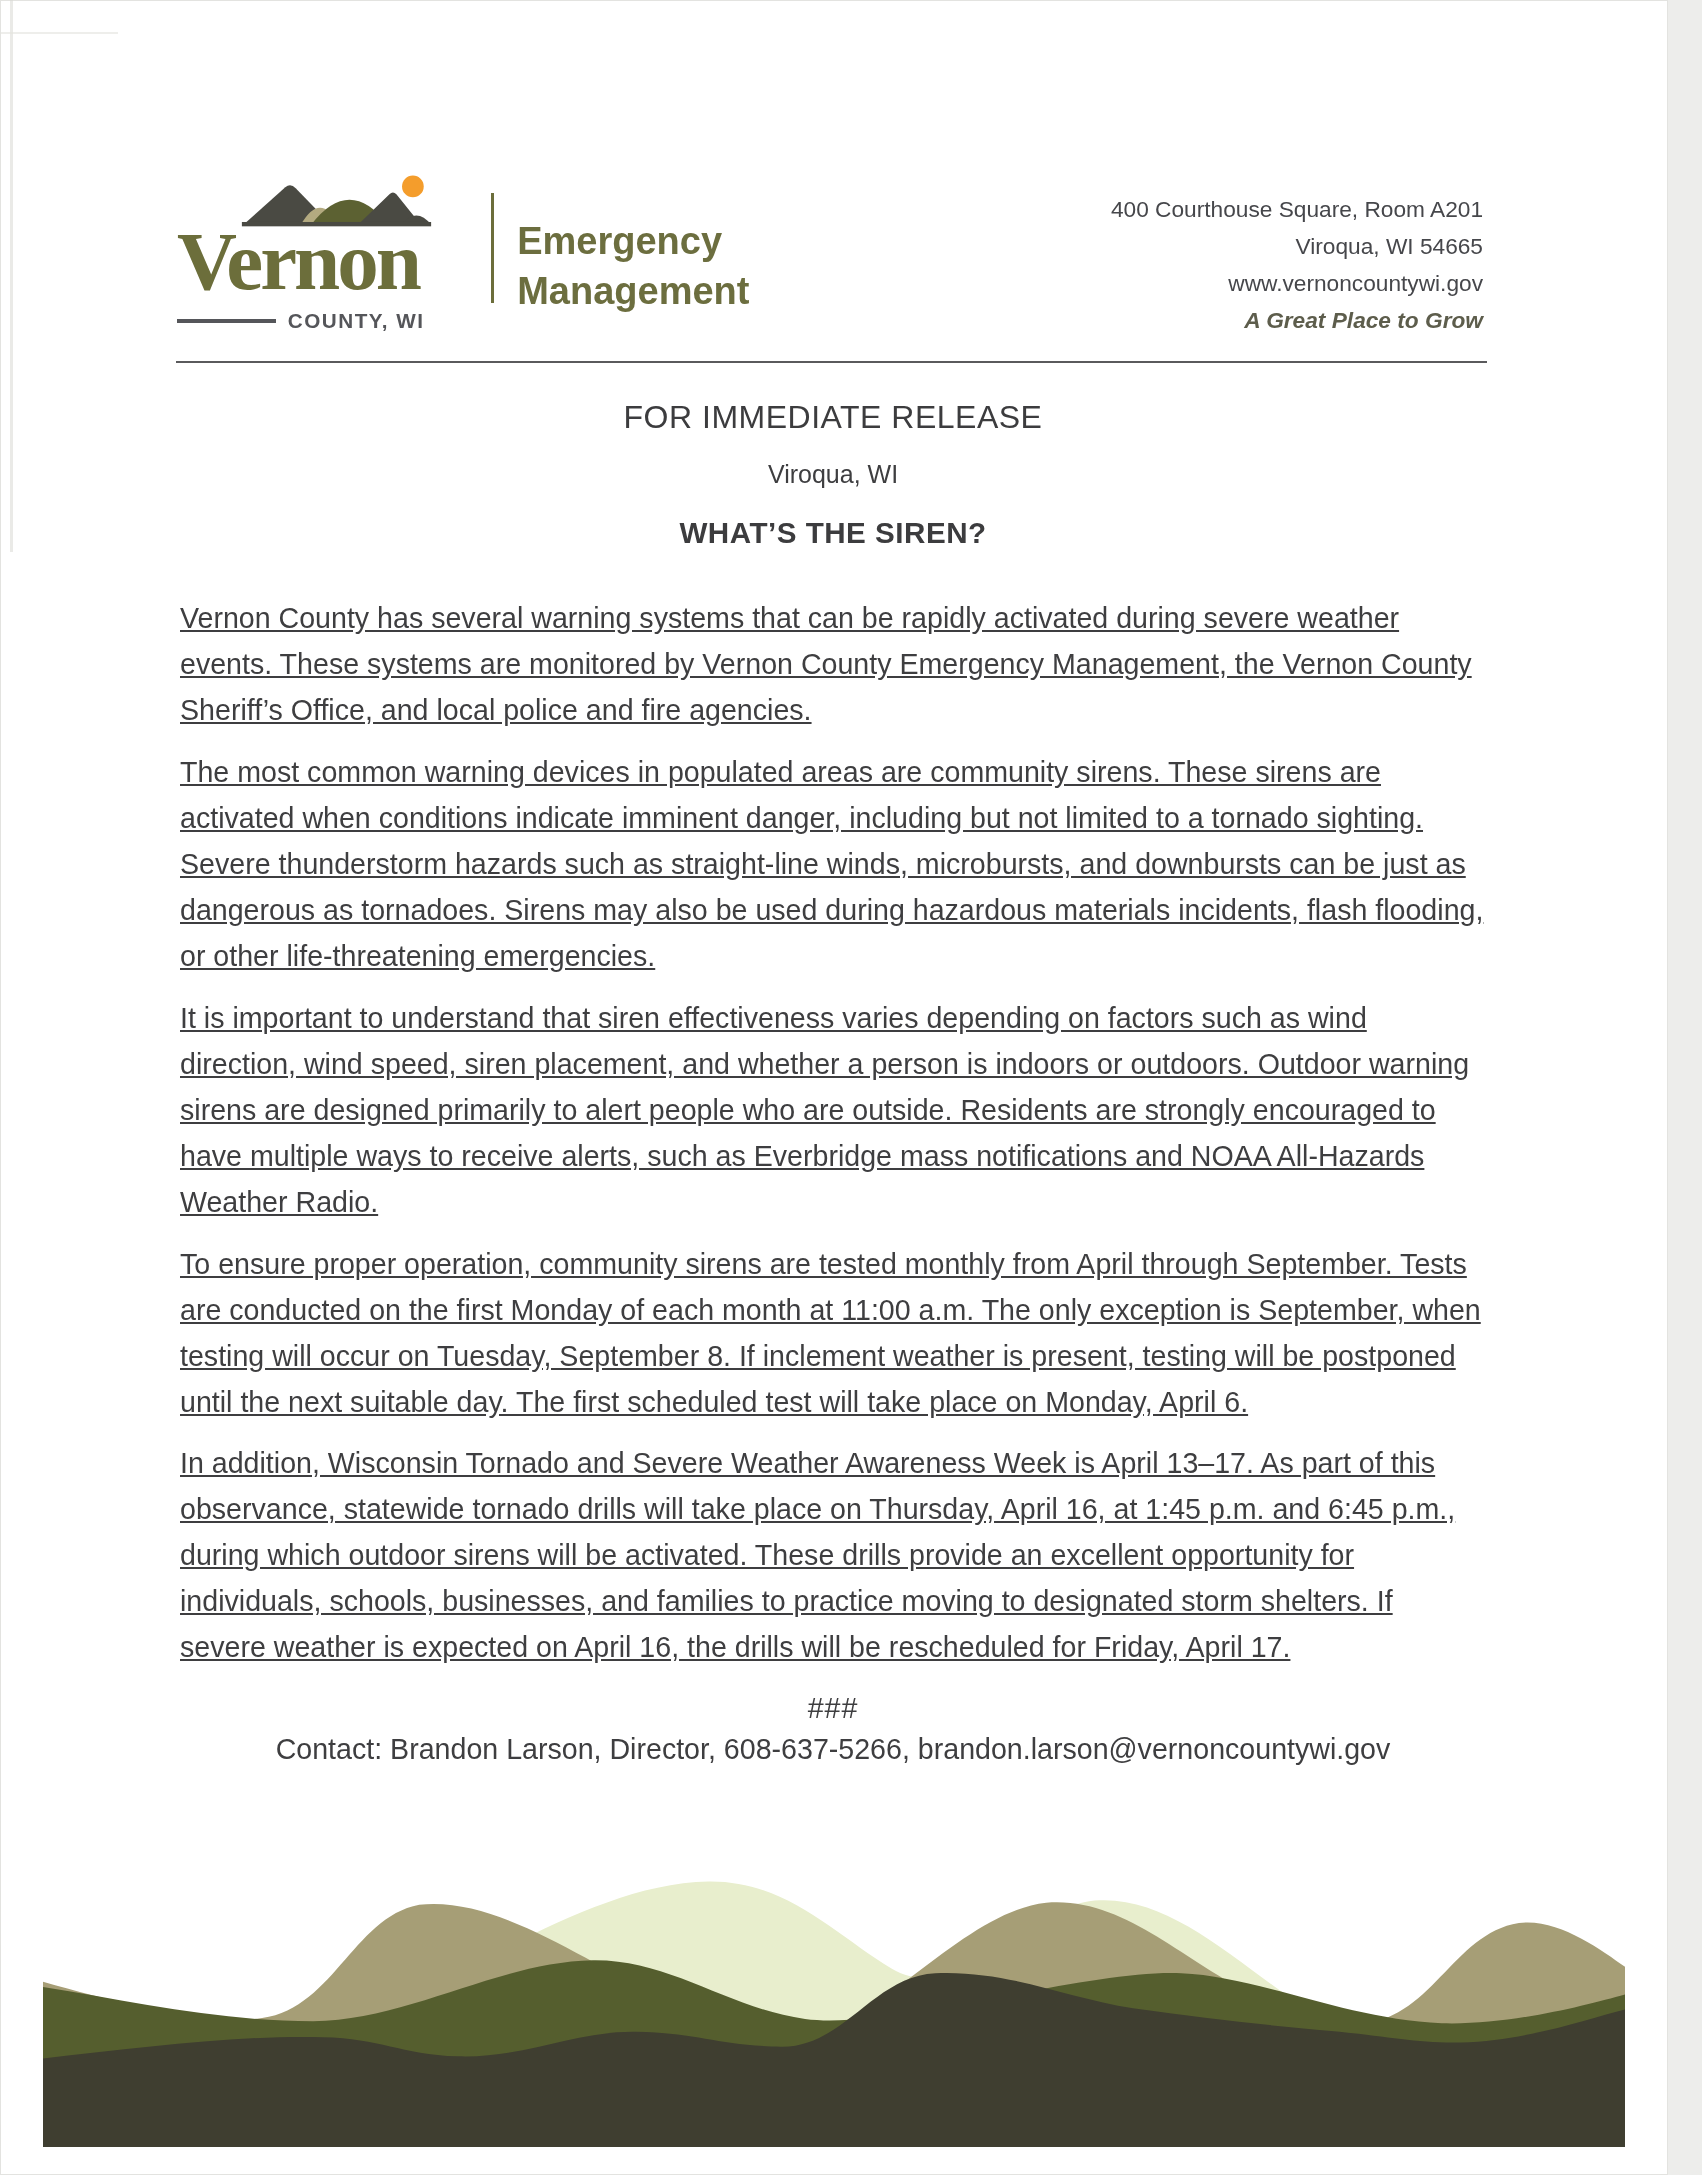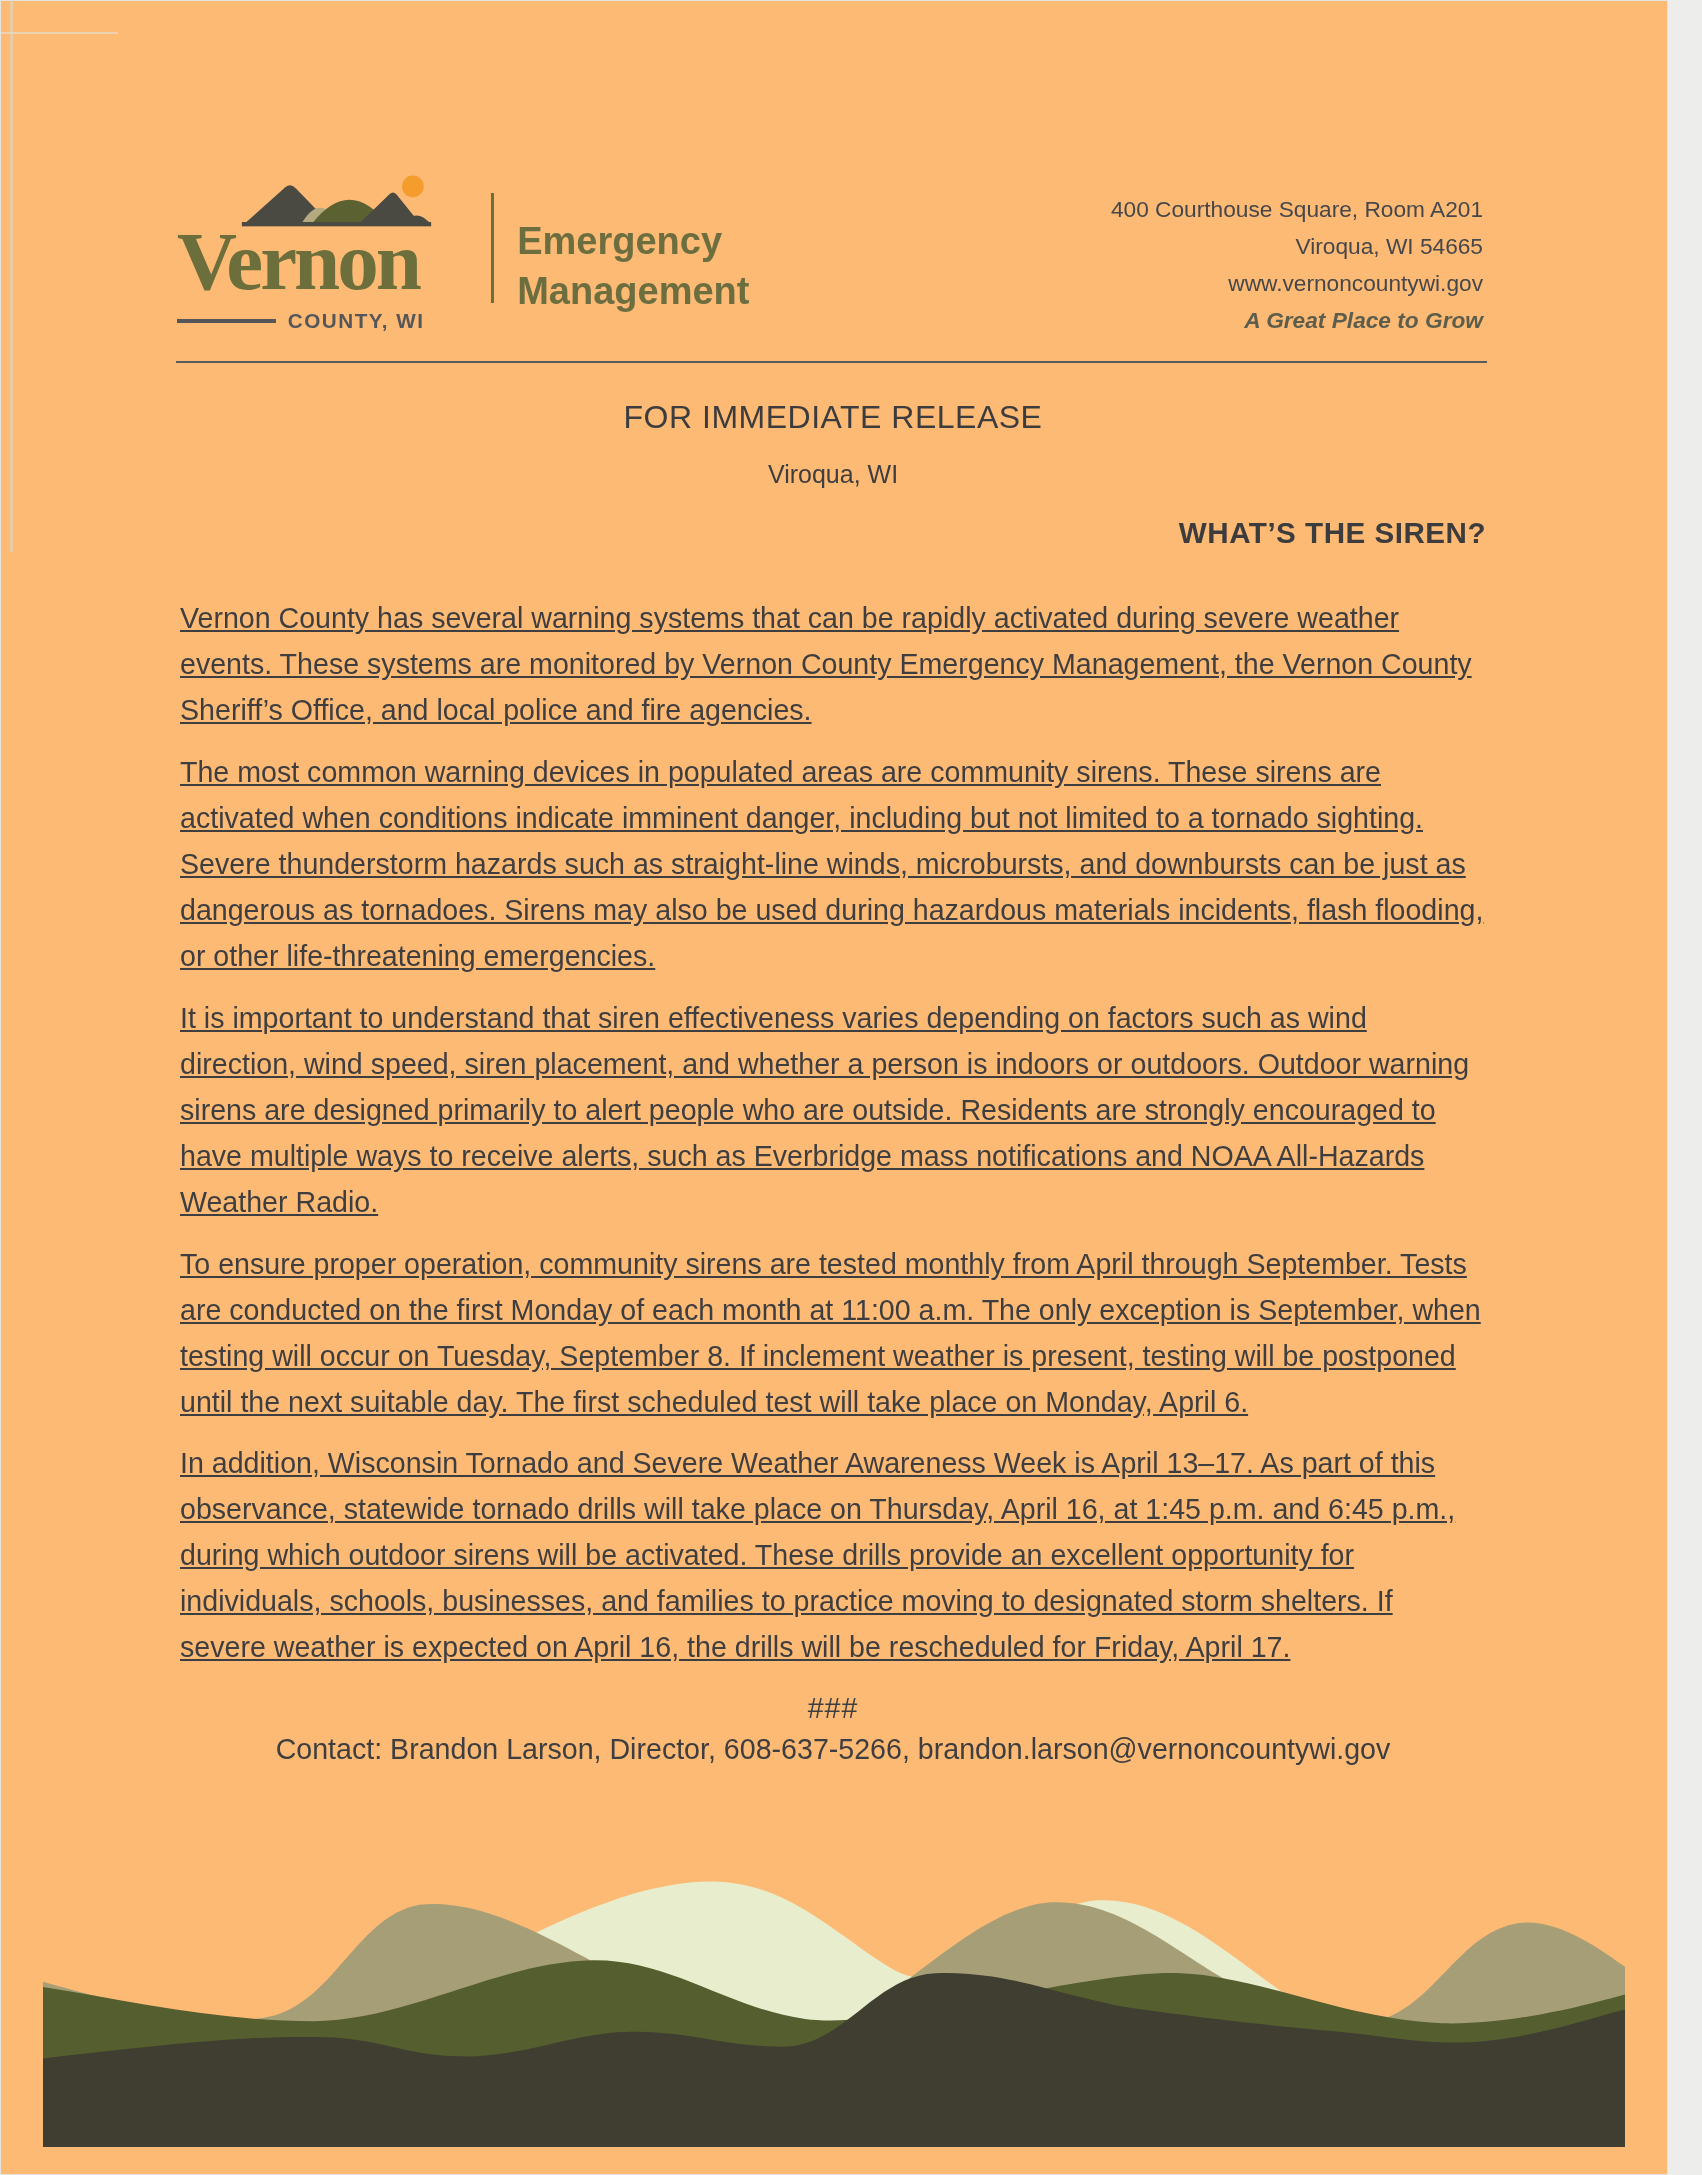--- a/index.html
+++ b/index.html
@@ -3,21 +3,21 @@
 <meta charset="utf-8">
 <style>
   * { margin: 0; padding: 0; box-sizing: border-box; }
   html, body { background: #ededeb; }
   body { font-family: "Liberation Sans", sans-serif; }
 
   .page {
     position: relative;
     width: 1668px;
     height: 2175px;
-    background: #fdba74;
+    background: #ffffff;
     overflow: hidden;
     box-shadow: inset 0 0 0 1px #e3e3e0;
   }
   
   .scan-edge-left {
     position: absolute; left: 9.9px; top: 0; width: 3px; height: 552px;
     background: #d8d8d4; opacity: .55;
   }
   .scan-edge-top {
     position: absolute; left: 0; top: 31.5px; width: 118px; height: 2px;
@@ -74,21 +74,21 @@
     position: absolute; top: 399px; left: 180px; right: 182px;
     color: #3e3e40;
   }
   .banner {
     text-align: center; font-weight: normal; font-size: 32px;
     letter-spacing: 0.5px; color: #3c3c3e;
   }
   .dateline { margin-top: 39px; font-size: 28.6px; }
   .placeline { margin-top: 23.6px; font-size: 25px; text-align: center; }
   .headline {
-    margin-top: 27.6px; text-align: right; font-weight: bold;
+    margin-top: 27.6px; text-align: center; font-weight: bold;
     font-size: 29.6px; letter-spacing: 0.5px; color: #3c3c3e;
   }
   .body-copy { margin-top: 45px; }
   .body-copy p {
     font-size: 28.6px; line-height: 46px; margin-bottom: 15.8px;
     color: #3e3e40;
     text-decoration: underline;
   }
   .end-mark {
     text-align: center; font-size: 28.6px; margin-top: 21.7px;

